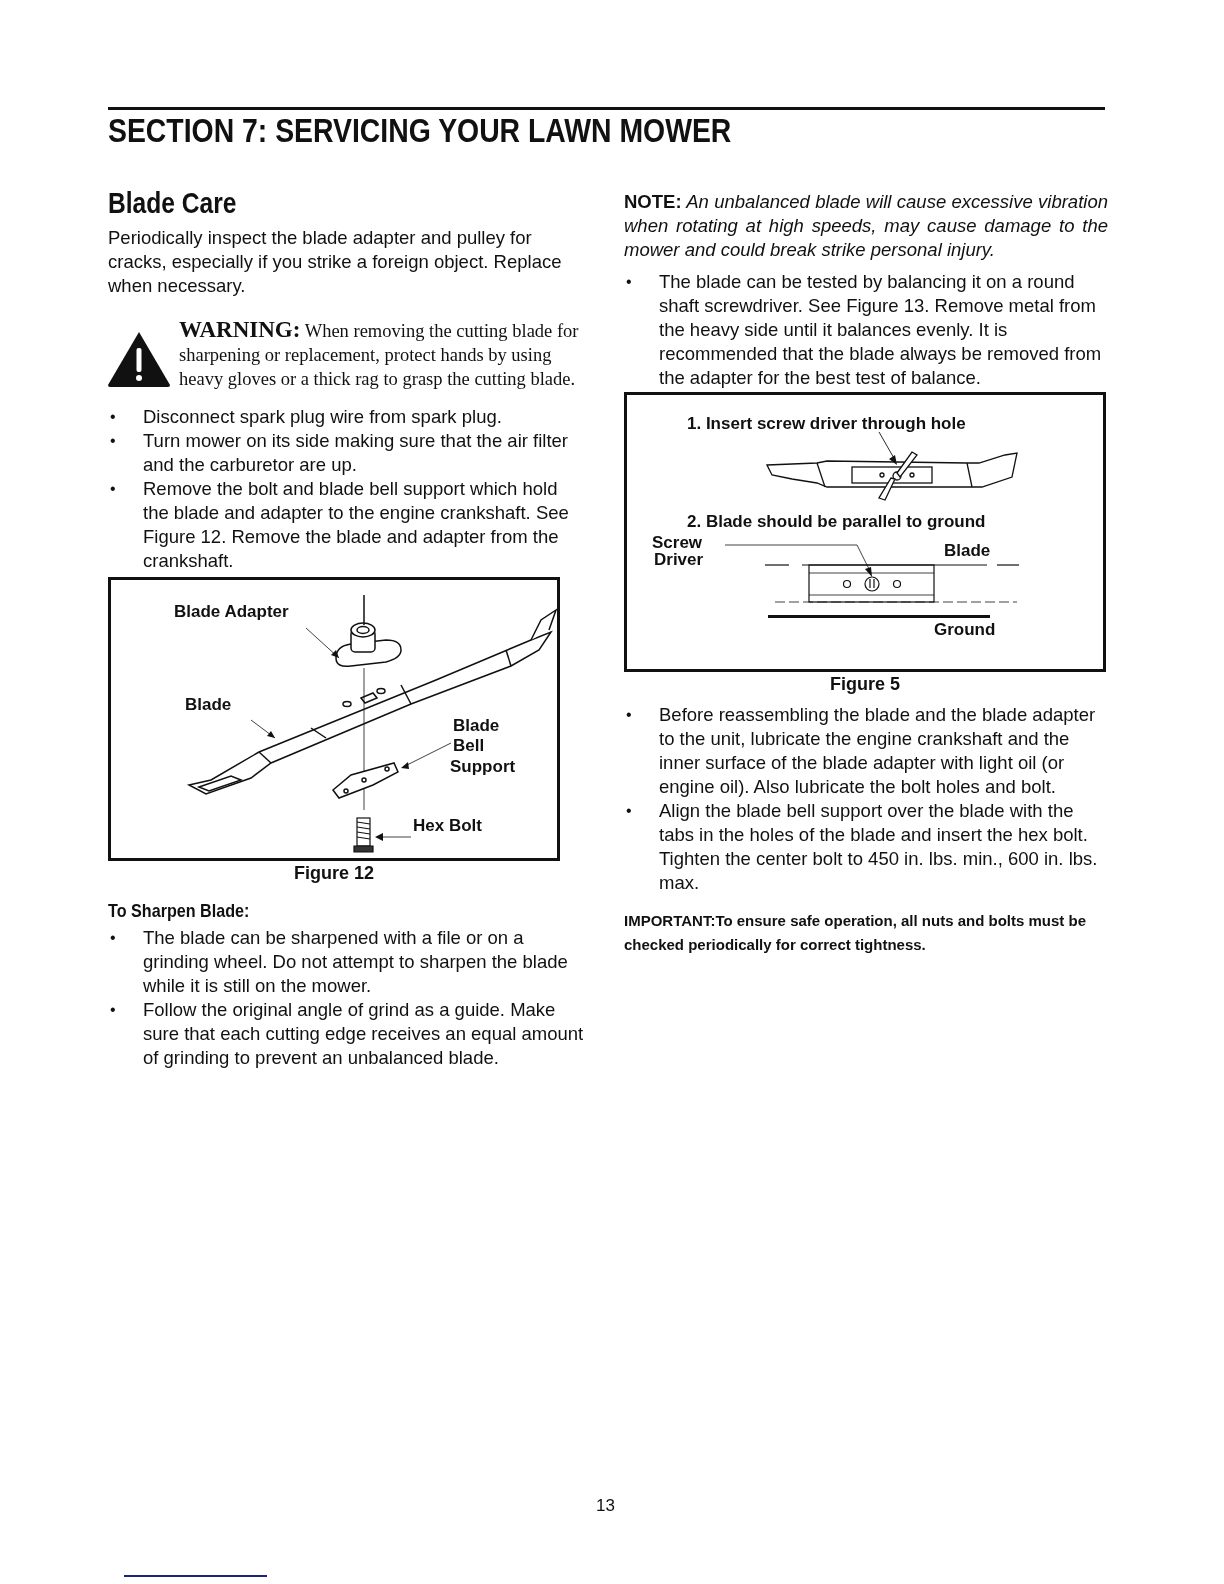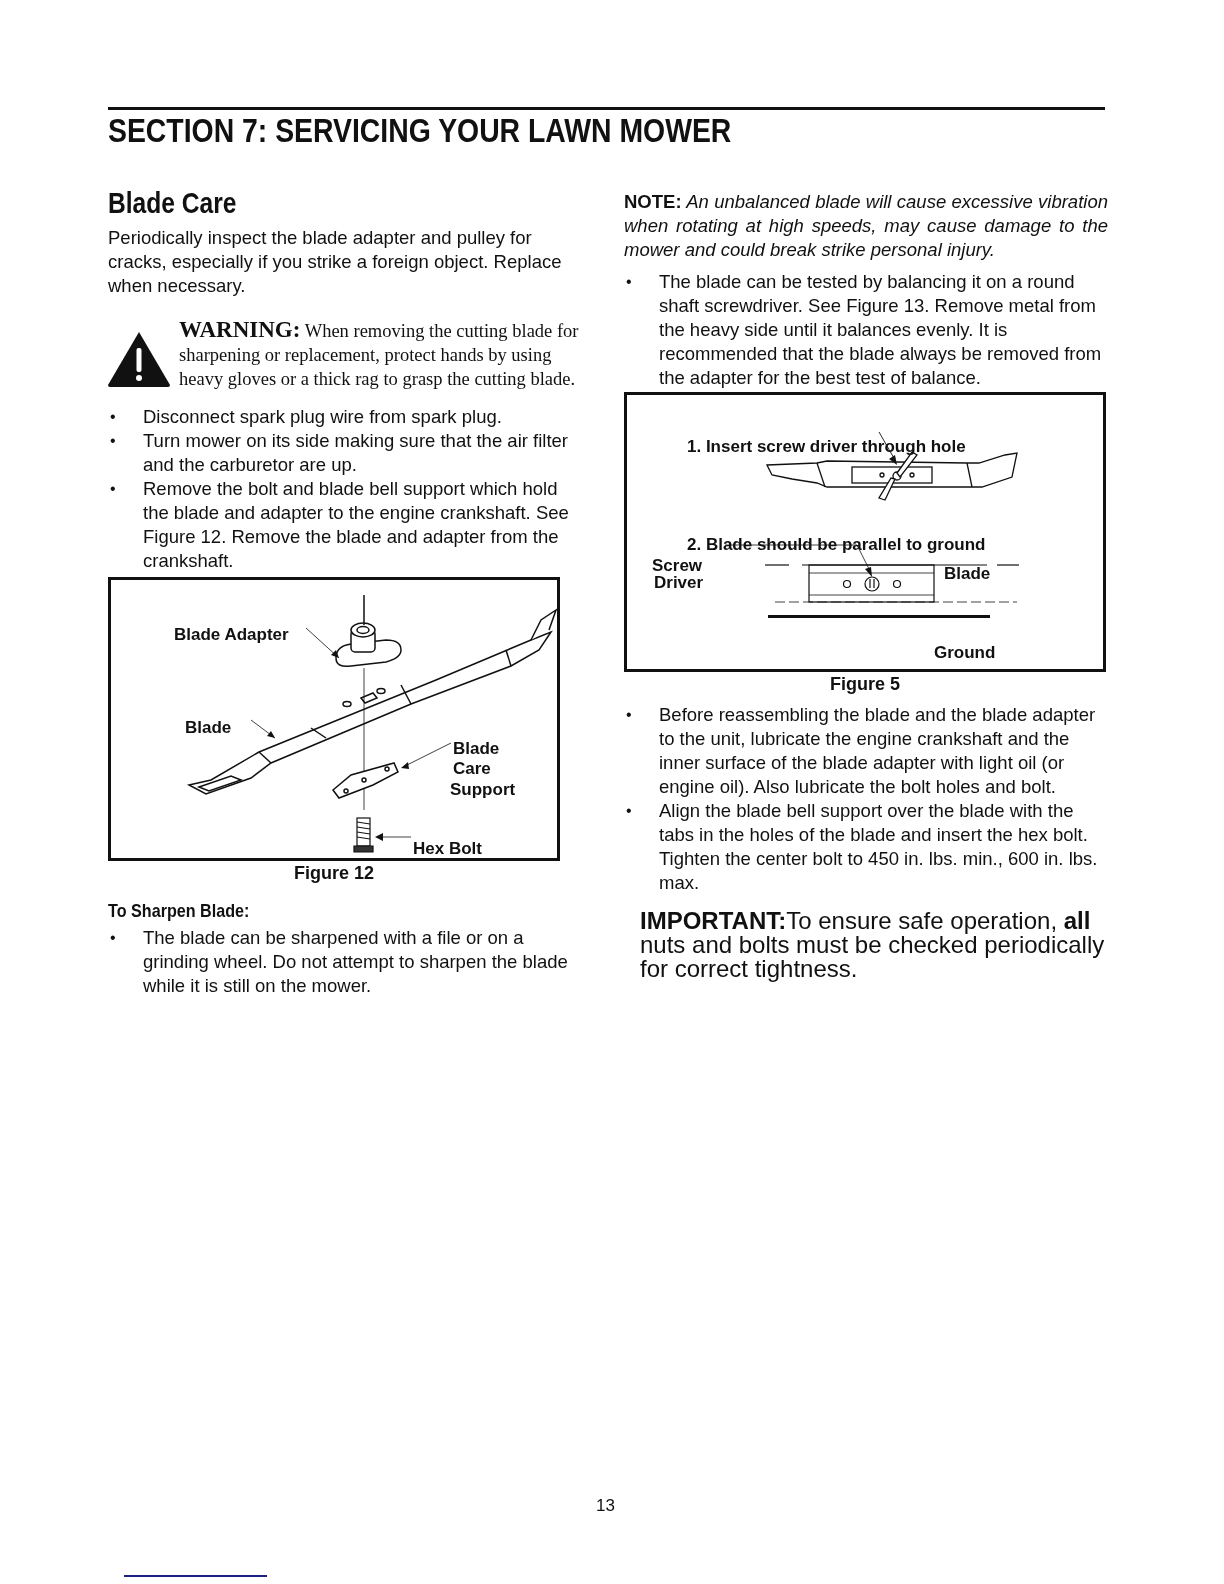--- a/index.html
+++ b/index.html
@@ -19,27 +19,27 @@
   .warning-icon { position: absolute; left: -2px; top: 12px; width: 66px; height: 58px; }
   .warning .p { font-size: 18.5px; }
   .warn-label { font-weight: bold; font-size: 23px; }
   ul.bullets { list-style: none; margin: 0; padding: 0; }
   ul.bullets li { position: relative; padding-left: 35px; font-size: 18.5px; line-height: 24px; }
   ul.bullets li::before { content: "•"; position: absolute; left: 2px; top: 0; font-size: 16px; }
   .figure-box { border: 3px solid #111; position: relative; box-sizing: border-box; }
   .fig12 { width: 452px; height: 284px; margin-top: 4px; }
   .fig13 { width: 482px; height: 280px; margin-top: 2px; }
   .fig-caption { font-weight: bold; font-size: 18px; text-align: center; margin: 2px 0 0 0; }
-  .fig-label { position: absolute; font-weight: bold; font-size: 17px; line-height: 20px; white-space: nowrap; margin-top: 23px; }
+  .fig-label { position: absolute; font-weight: bold; font-size: 17px; line-height: 20px; white-space: nowrap; }
   .h3 { font-weight: bold; font-size: 19px; margin: 16px 0 4px 0; transform: scaleX(0.85);
         transform-origin: left top; white-space: nowrap; }
   .note { font-size: 18.5px; line-height: 24px; margin: 4px 0 8px 0; text-align: justify; }
   .note b { font-weight: bold; }
   .note i { font-style: italic; }
-  .important { font-size: 24px; line-height: 24px; margin: 14px 0 0 16px; }
+  .important { font-size: 15px; line-height: 24px; margin: 14px 0 0 0; font-weight: bold; }
   .page-number { position: absolute; left: 596px; top: 1496px; font-size: 17px; }
   .footer-rule { position: absolute; left: 124px; top: 1575px; width: 143px; height: 2px; background: #1a237e; }
   svg { position: absolute; left: 0; top: 0; overflow: visible; }
 </style>
 </head>
 <body>
 
 <div class="top-rule"></div>
 <h1 class="section-title">SECTION 7:  SERVICING YOUR LAWN MOWER</h1>
 
@@ -112,29 +112,30 @@
       <g fill="#111">
         <path d="M228 78 L220 75 L225 70 Z"></path>
         <path d="M164 158 L156 156 L160 151 Z"></path>
         <path d="M290 188 L297 182 L298 189 Z"></path>
         <path d="M264 257 L272 253 L272 261 Z"></path>
       </g>
     </svg>
     <div class="fig-label" style="left:63px;top:22px;">Blade Adapter</div>
     <div class="fig-label" style="left:74px;top:115px;">Blade</div>
     <div class="fig-label" style="left:342px;top:136px;">Blade</div>
-    <div class="fig-label" style="left:342px;top:156px;">Care</div>
+    <div class="fig-label" style="left:342px;top:156px;">Bell</div>
     <div class="fig-label" style="left:339px;top:177px;">Support</div>
     <div class="fig-label" style="left:302px;top:236px;">Hex Bolt</div>
   </div>
   <div class="fig-caption" style="width:452px;">Figure 12</div>
 
   <div class="h3">To Sharpen Blade:</div>
   <ul class="bullets">
     <li>The blade can be sharpened with a file or on a grinding wheel. Do not attempt to sharpen the blade while it is still on the mower.</li>
+    <li>Follow the original angle of grind as a guide. Make sure that each cutting edge receives an equal amount of grinding to prevent an unbalanced blade.</li>
   </ul>
 </div>
 
 <div class="col col-right" style="top:186px;">
   <p class="note"><b>NOTE:</b><i> An unbalanced blade will cause excessive vibration when rotating at high speeds, may cause damage to the mower and could break strike personal injury.</i></p>
 
   <ul class="bullets" style="margin-top:8px;">
     <li>The blade can be tested by balancing it on a round shaft screwdriver. See Figure 13. Remove metal from the heavy side until it balances evenly. It is recommended that the blade always be removed from the adapter for the best test of balance.</li>
   </ul>
 

